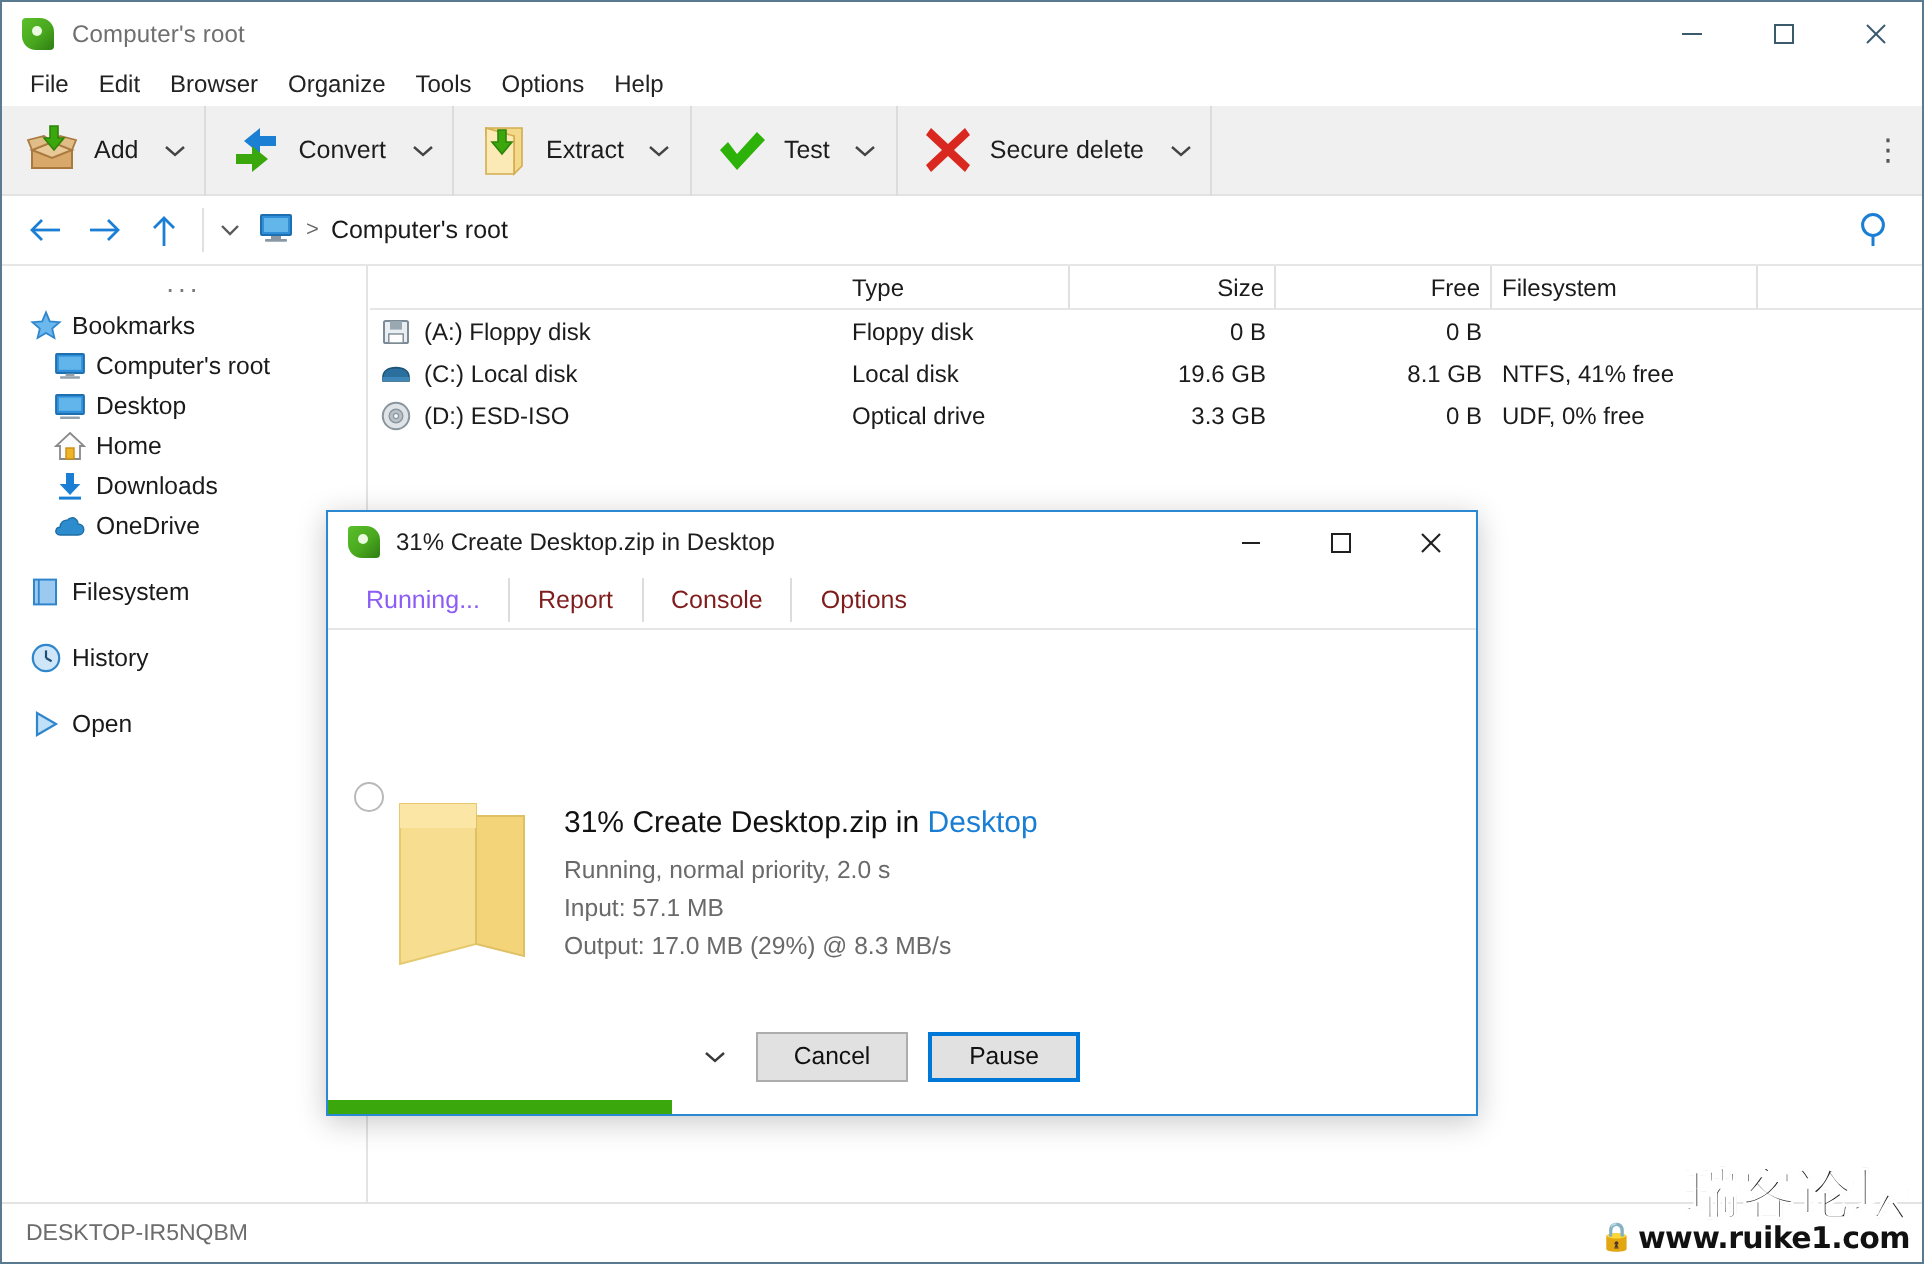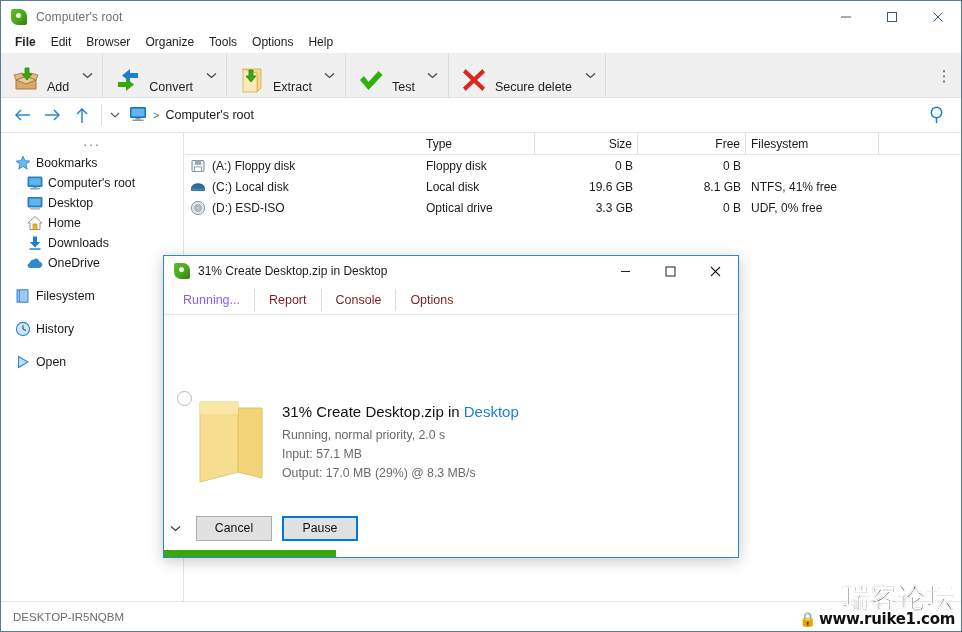--- a/index.html
+++ b/index.html
@@ -51,36 +51,36 @@
 
   
   .menubar {
     position: absolute; left: 0; top: 31px; width: 960px; height: 21px;
     display: flex; align-items: center; background: #ffffff;
   }
   .menu-item {
     font-size: 12px; color: #222; padding: 2px 7px; margin-left: 1px;
     line-height: 15px;
   }
-  .menu-item:first-child { margin-left: 7px; font-weight: bold; }
+  .menu-item:first-child { margin-left: 7px; }
 
   
   .toolbar {
     position: absolute; left: 0; top: 52px; width: 960px; height: 45px;
     background: #f0f0f0;
     border-bottom: 1px solid #e2e2e2;
     display: flex; align-items: center;
   }
   .tb-group {
     display: flex; align-items: center; height: 45px;
     border-right: 1px solid #dcdcdc;
     padding: 0 4px;
   }
   .tb-btn {
-    display: flex; align-items: flex-end; height: 38px; padding: 0 7px;
+    display: flex; align-items: center; height: 38px; padding: 0 7px;
     gap: 7px;
   }
   .tb-label { font-size: 12.5px; color: #1d1d1d; white-space: nowrap; }
   .tb-arrow {
     width: 22px; height: 38px; display: flex; align-items: center; justify-content: center;
   }
   .tb-icon { width: 28px; height: 28px; flex: none; position: relative; }
   .tb-overflow {
     position: absolute; right: 6px; top: 0; height: 45px; width: 22px;
     display: flex; align-items: center; justify-content: center;
@@ -225,21 +225,21 @@
   .dlg-link { color: #1a7fd4; }
   .dlg-sub {
     position: absolute; left: 118px; font-size: 12.3px; color: #6a6a6a;
   }
   .dlg-sub.l1 { top: 113px; }
   .dlg-sub.l2 { top: 132px; }
   .dlg-sub.l3 { top: 151px; }
 
   .dlg-footer {
     position: absolute; left: 0; bottom: 10px; width: 574px; height: 38px;
-    display: flex; align-items: center; justify-content: flex-start;
+    display: flex; align-items: center; justify-content: center;
     padding-right: 16px; gap: 10px;
   }
   .dlg-foot-chev {
     width: 22px; height: 22px; display: flex; align-items: center; justify-content: center;
     color: #3a3a3a;
   }
   .dlg-btn {
     height: 25px; min-width: 76px; padding: 0 12px;
     font-size: 12.3px; color: #111;
     background: #e1e1e1; border: 1px solid #adadad;

